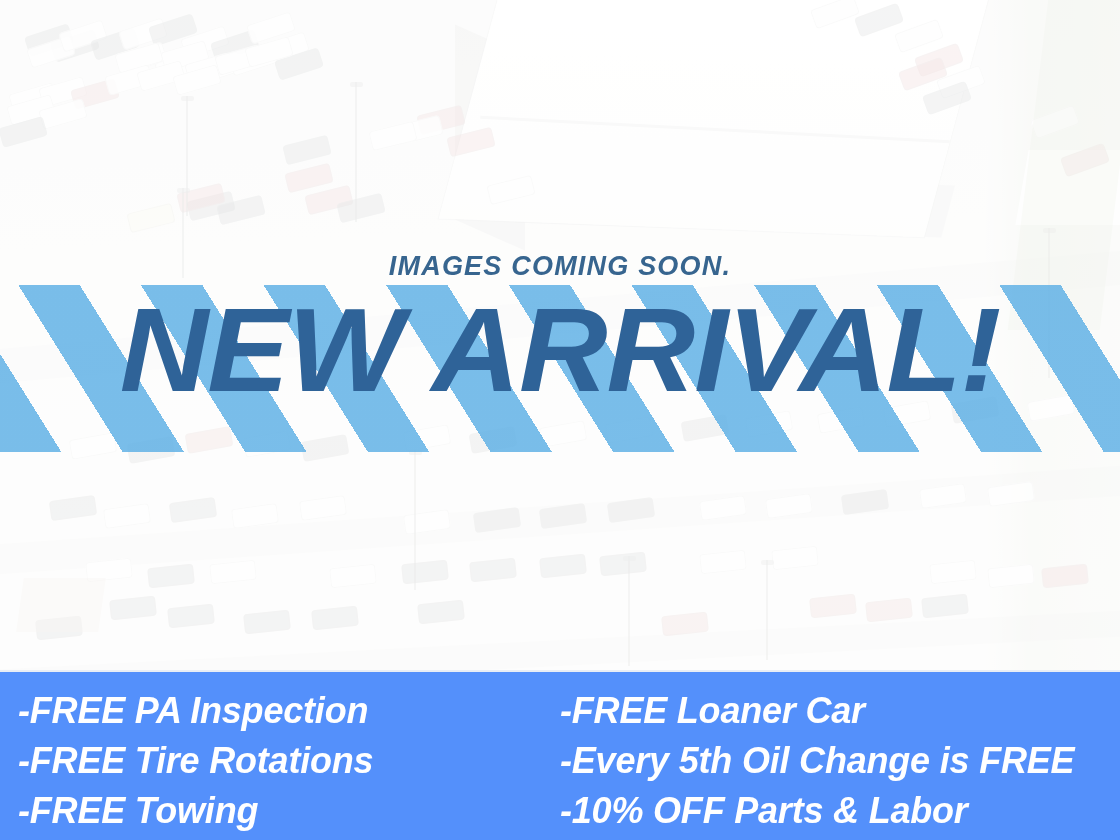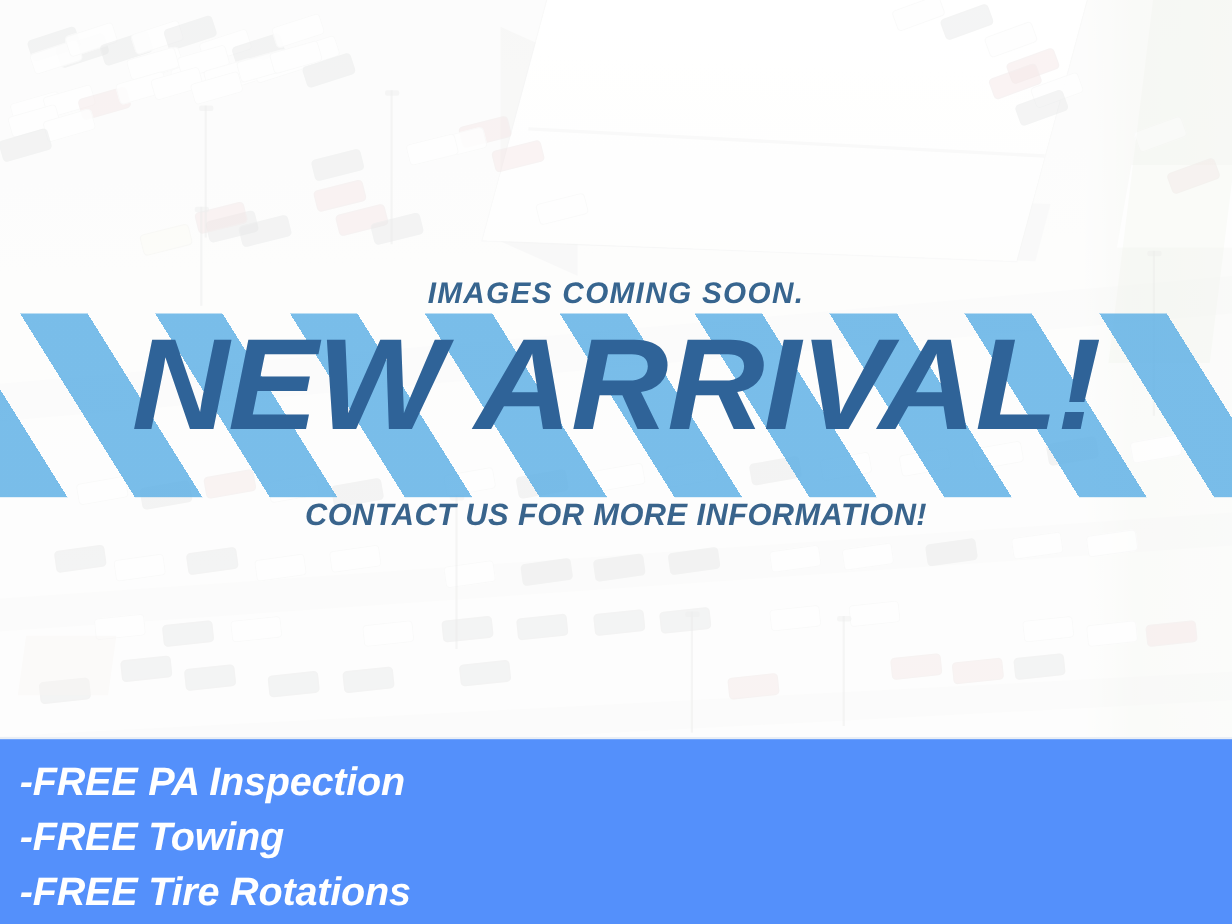--- a/index.html
+++ b/index.html
@@ -347,26 +347,30 @@
 
     <div class="veil"></div>
   </div>
 
   <div class="stripe-band"></div>
 
   <div class="txt-common coming-soon">IMAGES COMING SOON.</div>
 
   <div class="txt-common new-arrival">NEW ARRIVAL!</div>
 
-  <div class="txt-common contact-us">CONTACT US FOR MORE INFORMATION!</div>
 
   <div class="offers-banner">
 
     <div class="offers-col left">
       <div class="offer-line">-FREE PA Inspection</div>
+      <div class="offer-line">-FREE Tire Rotations</div>
       <div class="offer-line">-FREE Towing</div>
-      <div class="offer-line">-FREE Tire Rotations</div>
     </div>
 
+    <div class="offers-col right">
+      <div class="offer-line">-FREE Loaner Car</div>
+      <div class="offer-line">-Every 5th Oil Change is FREE</div>
+      <div class="offer-line">-10% OFF Parts &amp; Labor</div>
+    </div>
 
   </div>
 
 </div>
 
 </body></html>

